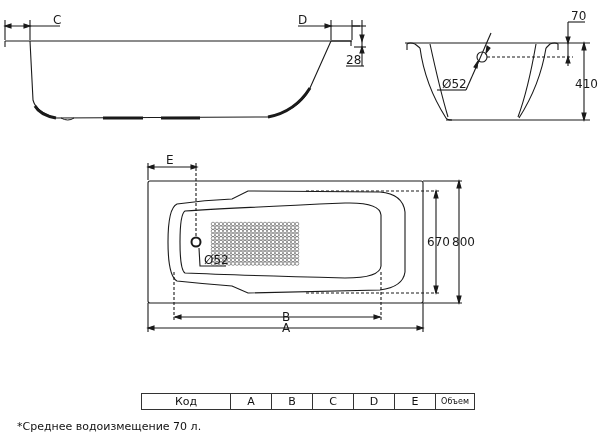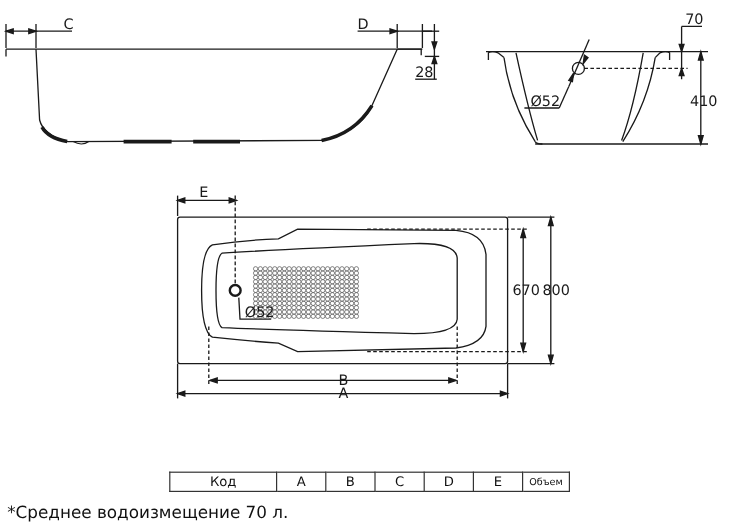--- a/index.html
+++ b/index.html
@@ -2,21 +2,21 @@
 <html><head>
   <meta charset="utf-8">
   <style>
     html, body { margin: 0; padding: 0; background: #ffffff; }
     body { width: 612px; height: 441px; position: relative; overflow: hidden; font-family: "DejaVu Sans", sans-serif; }
     svg { position: absolute; left: 0; top: 0; }
     .lbl { font-family: "DejaVu Sans", sans-serif; fill: #1a1a1a; }
     table.spec { position: absolute; left: 141px; top: 367px; border-collapse: collapse; font-family: "DejaVu Sans", sans-serif; color: #111; margin-top: 26px; }
     table.spec td { border: 1px solid #333; text-align: center; padding: 0; height: 15px; font-size: 11px; line-height: 14px; }
     table.spec td.small { font-size: 8px; }
-    .note { position: absolute; left: 6px; top: 420px; font-size: 14px; color: #111; font-family: "DejaVu Sans", sans-serif; }
+    .note { position: absolute; left: 17px; top: 420px; font-size: 11px; color: #111; font-family: "DejaVu Sans", sans-serif; }
   </style>
 </head>
 <body>
 
 <svg width="612" height="441" viewBox="0 0 612 441">
   <g stroke="#1a1a1a" fill="none" stroke-width="1.1">
 
     <g>
 
       <line x1="5" y1="41" x2="352" y2="41"></line>

